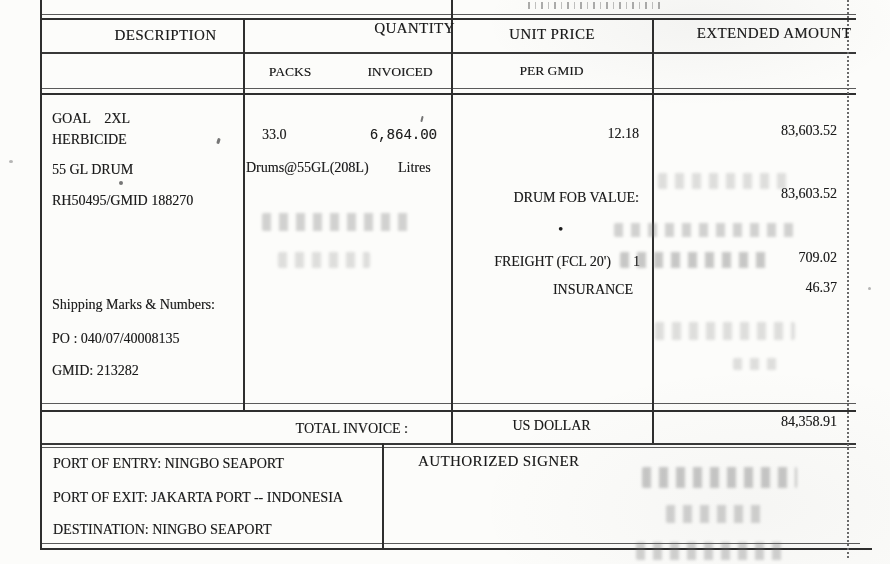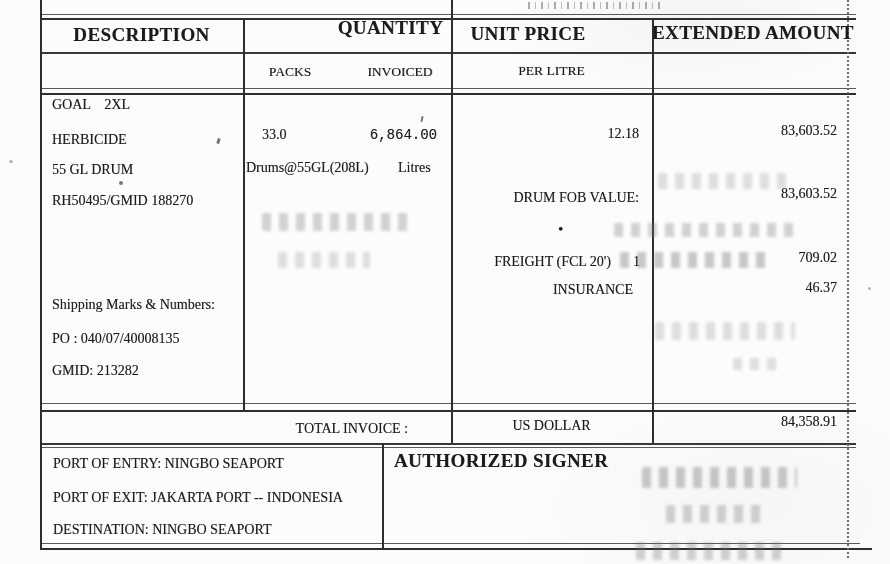--- a/index.html
+++ b/index.html
@@ -7,21 +7,21 @@
     position:relative;width:890px;height:564px;overflow:hidden;
     background:
       radial-gradient(ellipse 300px 120px at 78% 4%, rgba(90,90,90,0.05), transparent 70%),
       radial-gradient(ellipse 400px 200px at 85% 90%, rgba(90,90,90,0.04), transparent 70%),
       #fcfcfa;
     font-family:"Liberation Serif","DejaVu Serif",serif;
     color:#1b1b1b;
   }
   .t{position:absolute;white-space:pre;font-size:14px;line-height:16px;
      text-shadow:0.3px 0.3px 0.5px rgba(45,45,45,0.45);}
-  .bold{font-weight:bold;letter-spacing:0.4px;font-size:19px;}
+  .bold{font-weight:normal;letter-spacing:0.4px;font-size:15px;margin-left:24px;}
   .center{text-align:center;}
   .right{text-align:right;}
   
   .hl{position:absolute;background:#2e2e2e;height:2px;box-shadow:0 0 0.6px #444;}
   .hl.thin{height:1px;background:#5a5a5a;box-shadow:none;}
   .hl.med{height:1.5px;background:#383838;}
   .vl{position:absolute;background:#2e2e2e;width:1.6px;box-shadow:0 0 0.6px #444;}
   .dotted{position:absolute;width:0;border-left:2px dotted #6a6a6a;}
   
   .g{position:absolute;filter:blur(1.6px);opacity:0.5;border-radius:2px;
@@ -56,23 +56,23 @@
   <div class="vl" style="left:382px;top:443px;height:105px;"></div>
   <div class="dotted" style="left:847px;top:0;height:558px;"></div>
 
   <div class="t bold center" style="left:40px;top:27px;width:203px;">DESCRIPTION</div>
   <div class="t bold center" style="left:243px;top:20px;width:207px;padding-left:44px;">QUANTITY</div>
   <div class="t bold center" style="left:440px;top:26px;width:176px;">UNIT PRICE</div>
   <div class="t bold center" style="left:652px;top:25px;width:196px;">EXTENDED AMOUNT</div>
 
   <div class="t center" style="left:255px;top:64px;width:70px;font-size:13.5px;">PACKS</div>
   <div class="t center" style="left:355px;top:64px;width:90px;font-size:13.5px;">INVOICED</div>
-  <div class="t center" style="left:451px;top:63px;width:201px;font-size:13.5px;">PER LITRE</div>
+  <div class="t center" style="left:451px;top:63px;width:201px;font-size:13.5px;">PER GMID</div>
 
-  <div class="t" style="left:52px;top:97px;text-align:center;">GOAL    2XL</div>
+  <div class="t" style="left:52px;top:111px;text-align:center;">GOAL    2XL</div>
   <div class="t" style="left:52px;top:132px;">HERBICIDE</div>
   <div class="t" style="left:52px;top:162px;">55 GL DRUM</div>
   <div class="t" style="left:52px;top:193px;">RH50495/GMID 188270</div>
 
   <div class="t" style="left:52px;top:297px;">Shipping Marks &amp; Numbers:</div>
   <div class="t" style="left:52px;top:331px;">PO : 040/07/40008135</div>
   <div class="t" style="left:52px;top:363px;">GMID: 213282</div>
 
   <div class="t" style="left:262px;top:127px;">33.0</div>
   <div class="t right" style="left:337px;top:127px;width:100px;font-family:Liberation Mono, monospace;">6,864.00</div>

